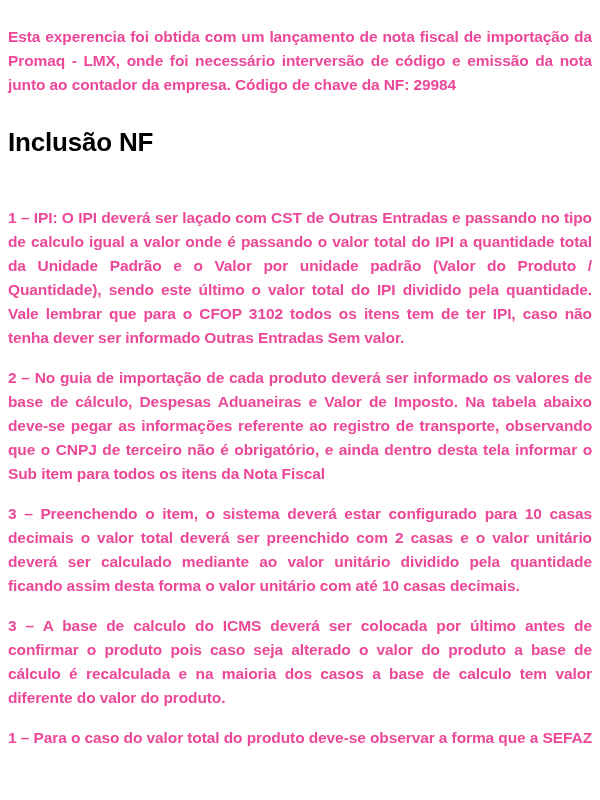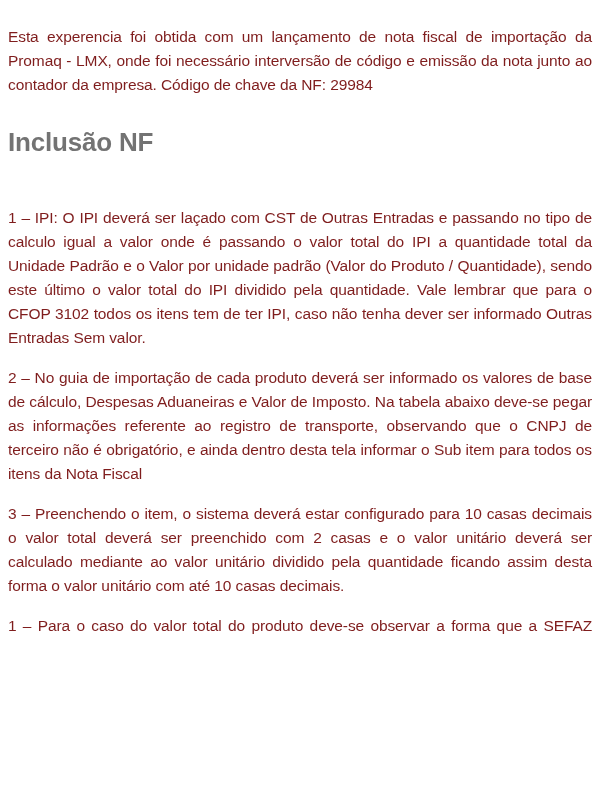--- a/index.html
+++ b/index.html
@@ -12,34 +12,34 @@
     height: 800px;
     overflow: hidden;
     font-family: "Liberation Sans", sans-serif;
   }
   .doc {
     padding: 0 8px;
   }
   .body-text {
     font-size: 15.5px;
     line-height: 24px;
-    color: #7f1d1d;
+    color: #ec4899;
     text-align: justify;
     margin: 0 0 16px 0;
-    font-weight: 400;
+    font-weight: 700;
     letter-spacing: -0.1px;
   }
   .intro {
     margin-top: 25px;
   }
   .title {
     font-size: 26px;
     line-height: 31px;
     font-weight: 700;
-    color: #737373;
+    color: #000000;
     margin: 30px 0 18px 0;
     letter-spacing: -0.2px;
   }
   .first-item {
     margin-top: 48px;
   }
   .clipped-item {
     text-align-last: justify;
   }
 </style>
@@ -51,15 +51,16 @@
 
   <h1 class="title">Inclusão NF</h1>
 
 
   <p class="body-text first-item">1 – IPI: O IPI deverá ser laçado com CST de Outras Entradas e passando no tipo de calculo igual a valor onde é passando o valor total do IPI a quantidade total da Unidade Padrão e o Valor por unidade padrão (Valor do Produto / Quantidade), sendo este último o valor total do IPI dividido pela quantidade. Vale lembrar que para o CFOP 3102 todos os itens tem de ter IPI, caso não tenha dever ser informado Outras Entradas Sem valor.</p>
 
   <p class="body-text">2 – No guia de importação de cada produto deverá ser informado os valores de base de cálculo, Despesas Aduaneiras e Valor de Imposto. Na tabela abaixo deve-se pegar as informações referente ao registro de transporte, observando que o CNPJ de terceiro não é obrigatório, e ainda dentro desta tela informar o Sub item para todos os itens da Nota Fiscal</p>
 
   <p class="body-text">3 – Preenchendo o item, o sistema deverá estar configurado para 10 casas decimais o valor total deverá ser preenchido com 2 casas e o valor unitário deverá ser calculado mediante ao valor unitário dividido pela quantidade ficando assim desta forma o valor unitário com até 10 casas decimais.</p>
 
+  <p class="body-text">3 – A base de calculo do ICMS deverá ser colocada por último antes de confirmar o produto pois caso seja alterado o valor do produto a base de cálculo é recalculada e na maioria dos casos a base de calculo tem valor diferente do valor do produto.</p>
 
   <p class="body-text clipped-item">1 – Para o caso do valor total do produto deve-se observar a forma que a SEFAZ</p>
 </article>
 
 </body></html>

